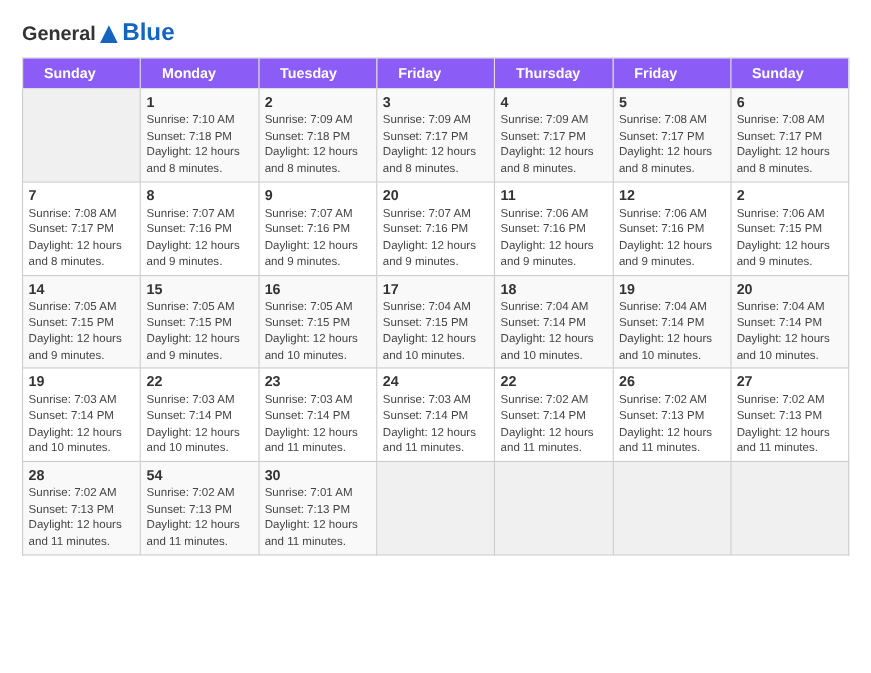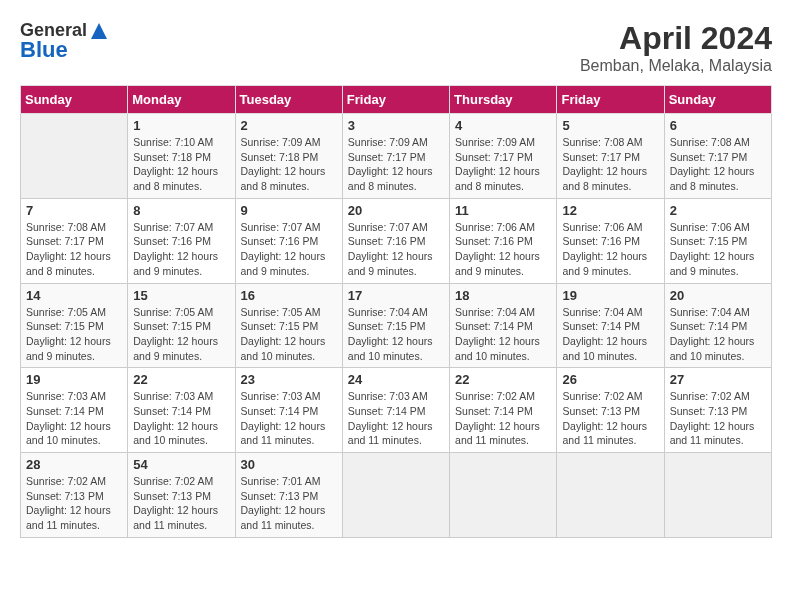--- a/index.html
+++ b/index.html
@@ -41,23 +41,23 @@
     .location-title {
       font-size: 16px;
       color: #555;
     }
     table {
       width: 100%;
       border-collapse: collapse;
       font-size: 11px;
     }
     thead tr th {
-      background-color: #be185d;
+      background-color: #8b5cf6;
       color: #fff;
-      padding: 6px 4px;
+      padding: 6px 19px;
       text-align: left;
       font-size: 13px;
       font-weight: bold;
       border: 1px solid #ddd;
     }
     tbody tr td {
       border: 1px solid #ccc;
       padding: 4px 5px;
       vertical-align: top;
       width: 108px;
@@ -83,33 +83,29 @@
     }
     .empty-cell {
       background-color: #f0f0f0 !important;
     }
   </style>
 </head>
 <body>
 
 <div class="header-area">
   <div class="logo">
-    <div style="display:flex; flex-direction:column; align-items:flex-start;">
+    <div style="display:flex; flex-direction:row; align-items:flex-start;">
       <div style="display:flex; align-items:center;">
         <span class="logo-text-general">General</span>
         <svg width="20" height="20" viewBox="0 0 20 20" style="margin: 0 2px;">
           <polygon points="10,2 18,18 2,18" fill="#1565c0"></polygon>
         </svg>
       </div>
       <span class="logo-text-blue" style="margin-top:-4px;">Blue</span>
     </div>
-  </div>
-  <div class="title-area">
-    <div class="month-title">April 2024</div>
-    <div class="location-title">Bemban, Melaka, Malaysia</div>
   </div>
 </div>
 
 <table>
   <thead>
     <tr>
     <th>Sunday</th>
         <th>Monday</th>
         <th>Tuesday</th>
         <th>Friday</th>

